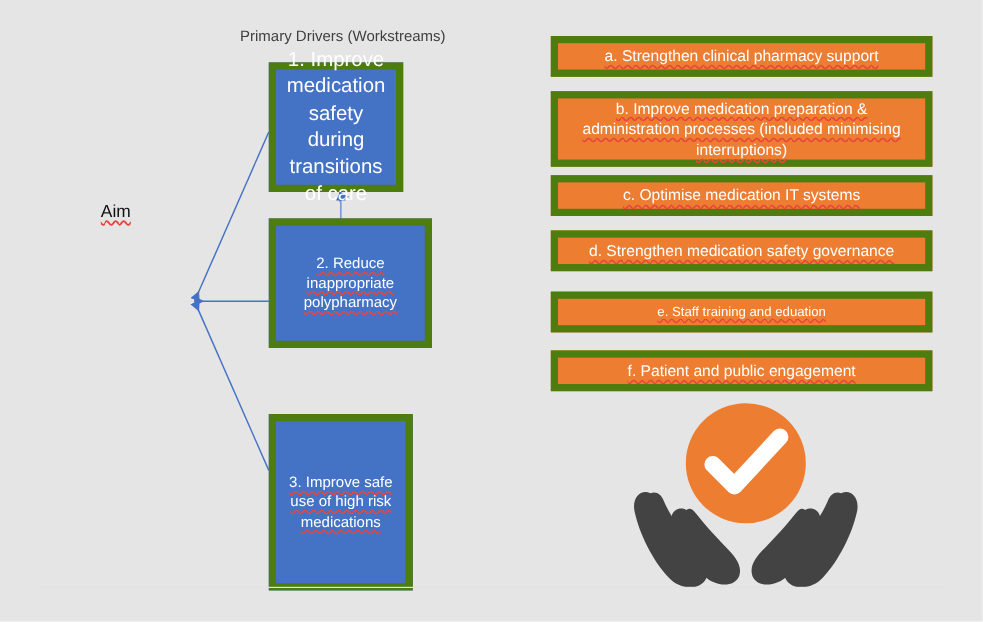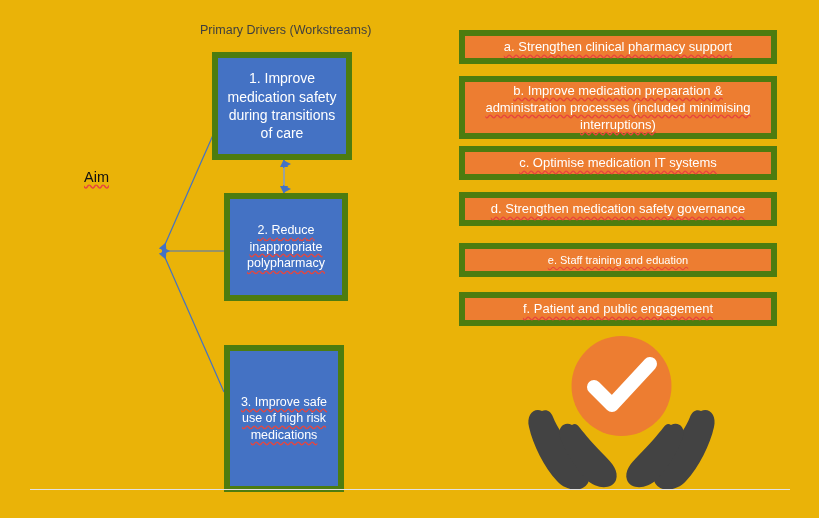--- a/index.html
+++ b/index.html
@@ -8,21 +8,21 @@
     background: #ffffff;
   }
   body {
     font-family: "Liberation Sans", sans-serif;
     -webkit-font-smoothing: antialiased;
   }
   #canvas {
     position: relative;
     width: 819px;
     height: 518px;
-    background: #eab308;
+    background: #e5e5e5;
     overflow: hidden;
   }
 
   
   .box {
     position: absolute;
     box-sizing: border-box;
     display: flex;
     align-items: center;
     justify-content: center;
@@ -116,25 +116,25 @@
     <line x1="284" y1="164" x2="284" y2="189" stroke="#7b9ad8" stroke-width="1.4" marker-start="url(#arrowUp)" marker-end="url(#arrowUp)"></line>
     <path d="M284,159 L288,167 L280,167 z" fill="#4472C4"></path>
     <path d="M284,194 L288,186 L280,186 z" fill="#4472C4"></path>
   </svg>
 
   <div class="heading" style="left:200px; top:23px;">Primary Drivers (Workstreams)</div>
 
   <div class="aim-label" style="left:84px; top:169px;text-align:right;"><span class="squiggle">Aim</span></div>
 
 
-  <div class="box box-blue" style="left:212px; top:52px; width:140px; height:108px; font-size:14px;">
+  <div class="box box-blue" style="left:224px; top:52px; width:112px; height:108px; font-size:17px;">
     <span class="box-text">1. Improve medication safety during transitions of care</span>
   </div>
 
-  <div class="box box-blue" style="left:224px; top:193px; width:124px; height:108px; font-size:12.5px;">
+  <div class="box box-blue" style="left:224px; top:182px; width:136px; height:108px; font-size:12.5px;">
     <span class="box-text squiggle">2. Reduce inappropriate polypharmacy</span>
   </div>
 
   <div class="box box-blue" style="left:224px; top:345px; width:120px; height:147px; font-size:12.5px;">
     <span class="box-text squiggle">3. Improve safe use of high risk medications</span>
   </div>
 
   <div class="box box-orange" style="left:459px; top:30px; width:318px; height:34px; font-size:13px;">
     <span class="box-text squiggle">a. Strengthen clinical pharmacy support</span>
   </div>

